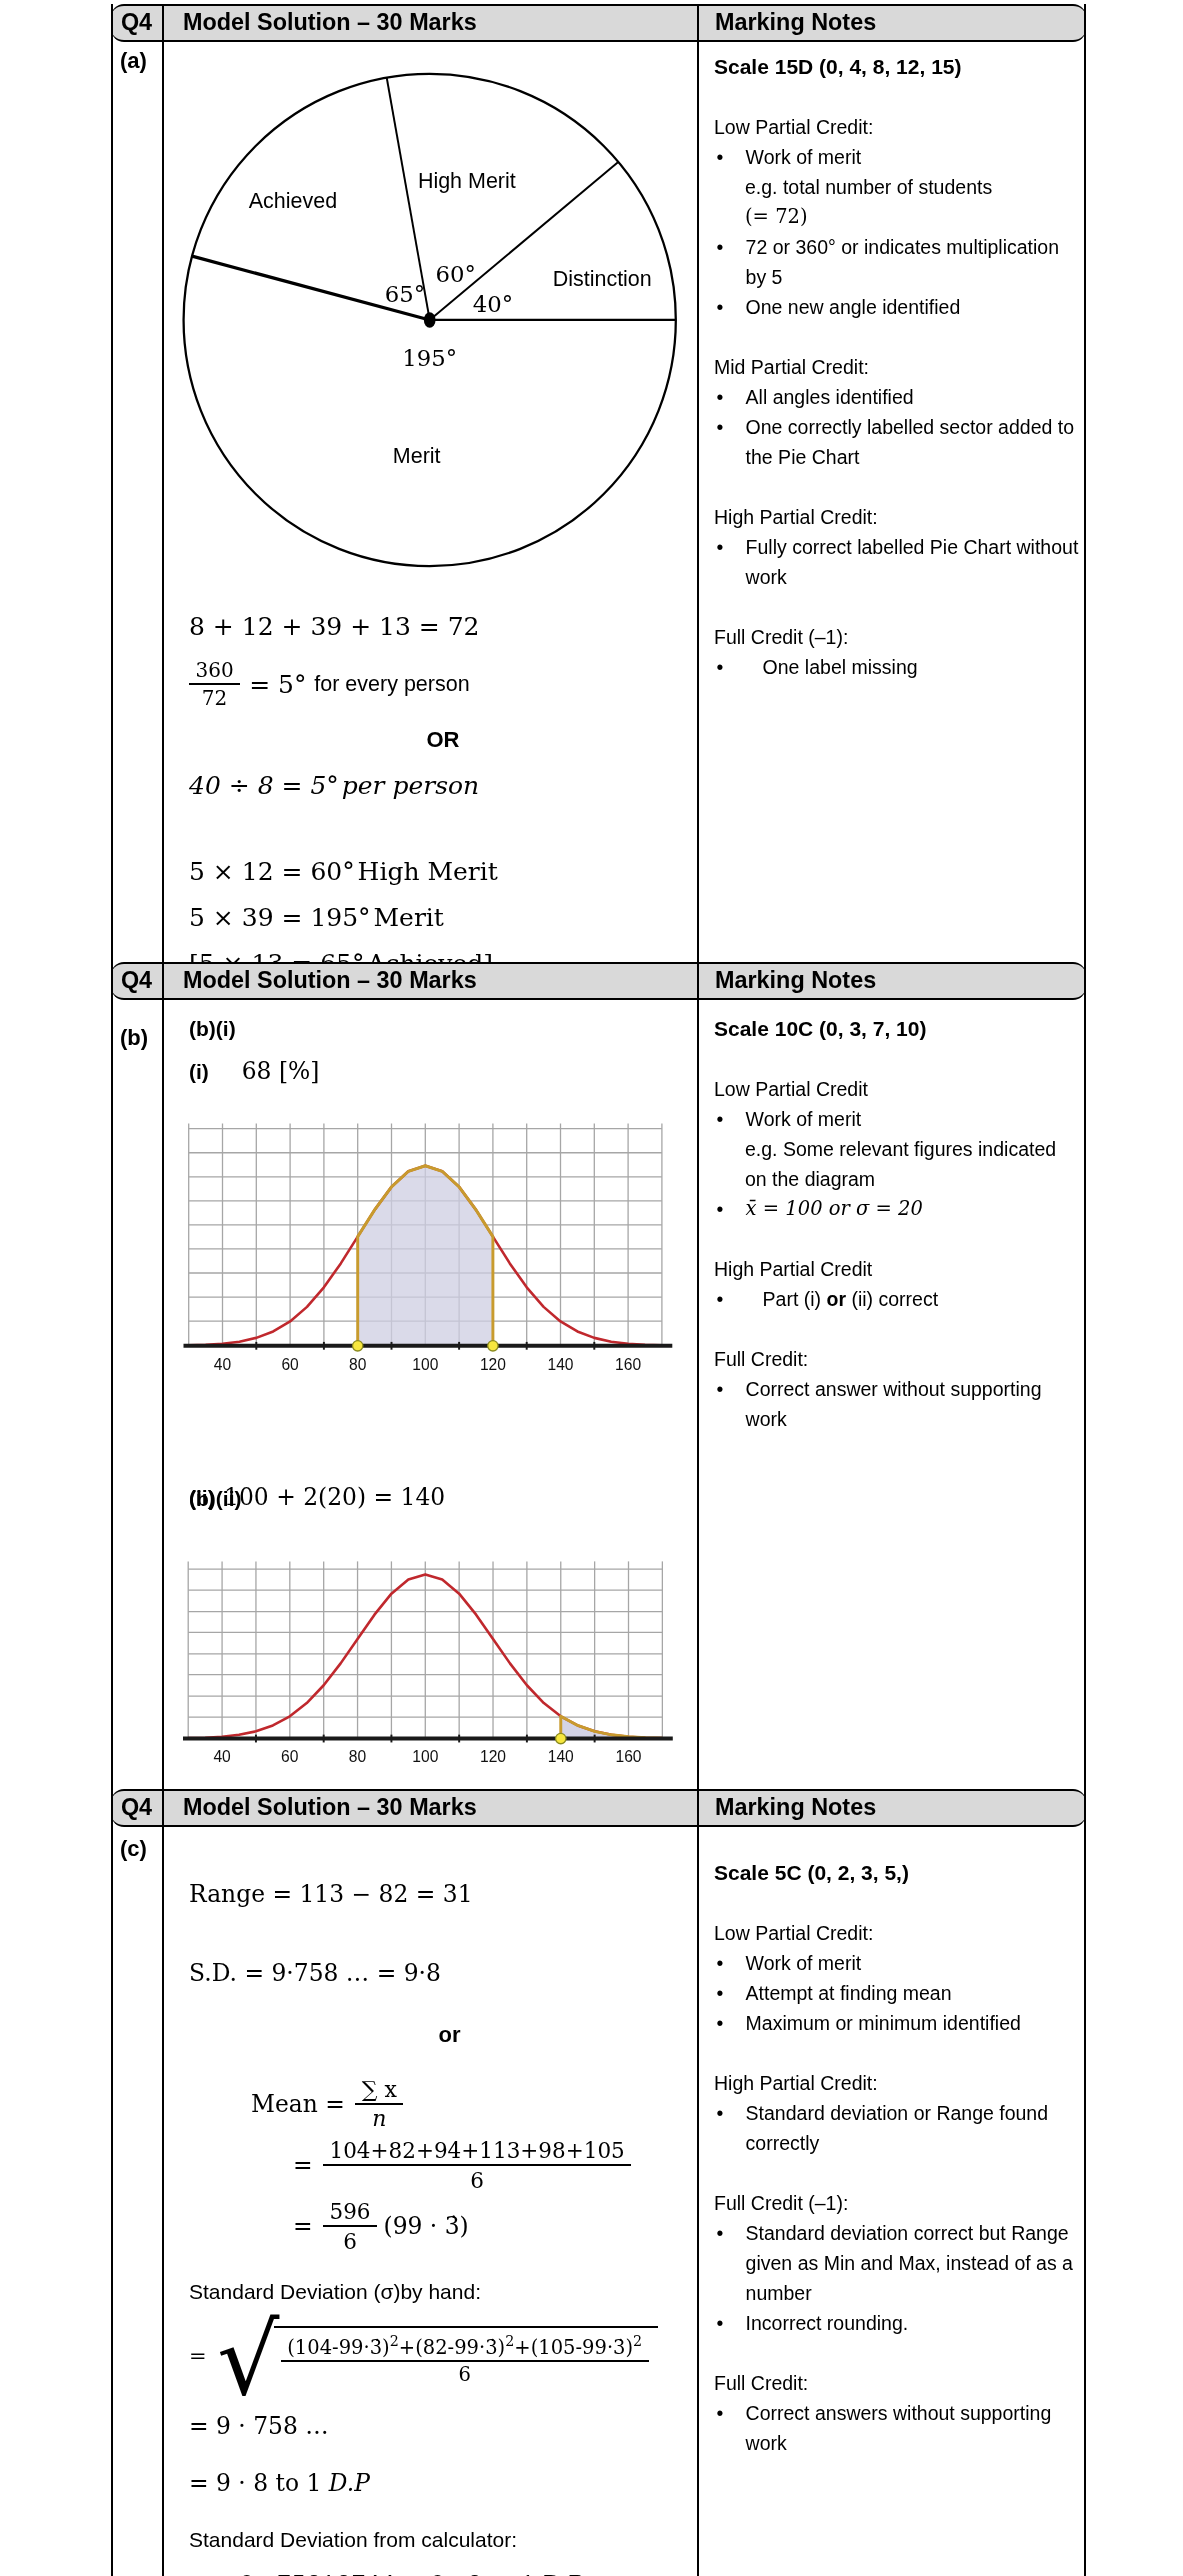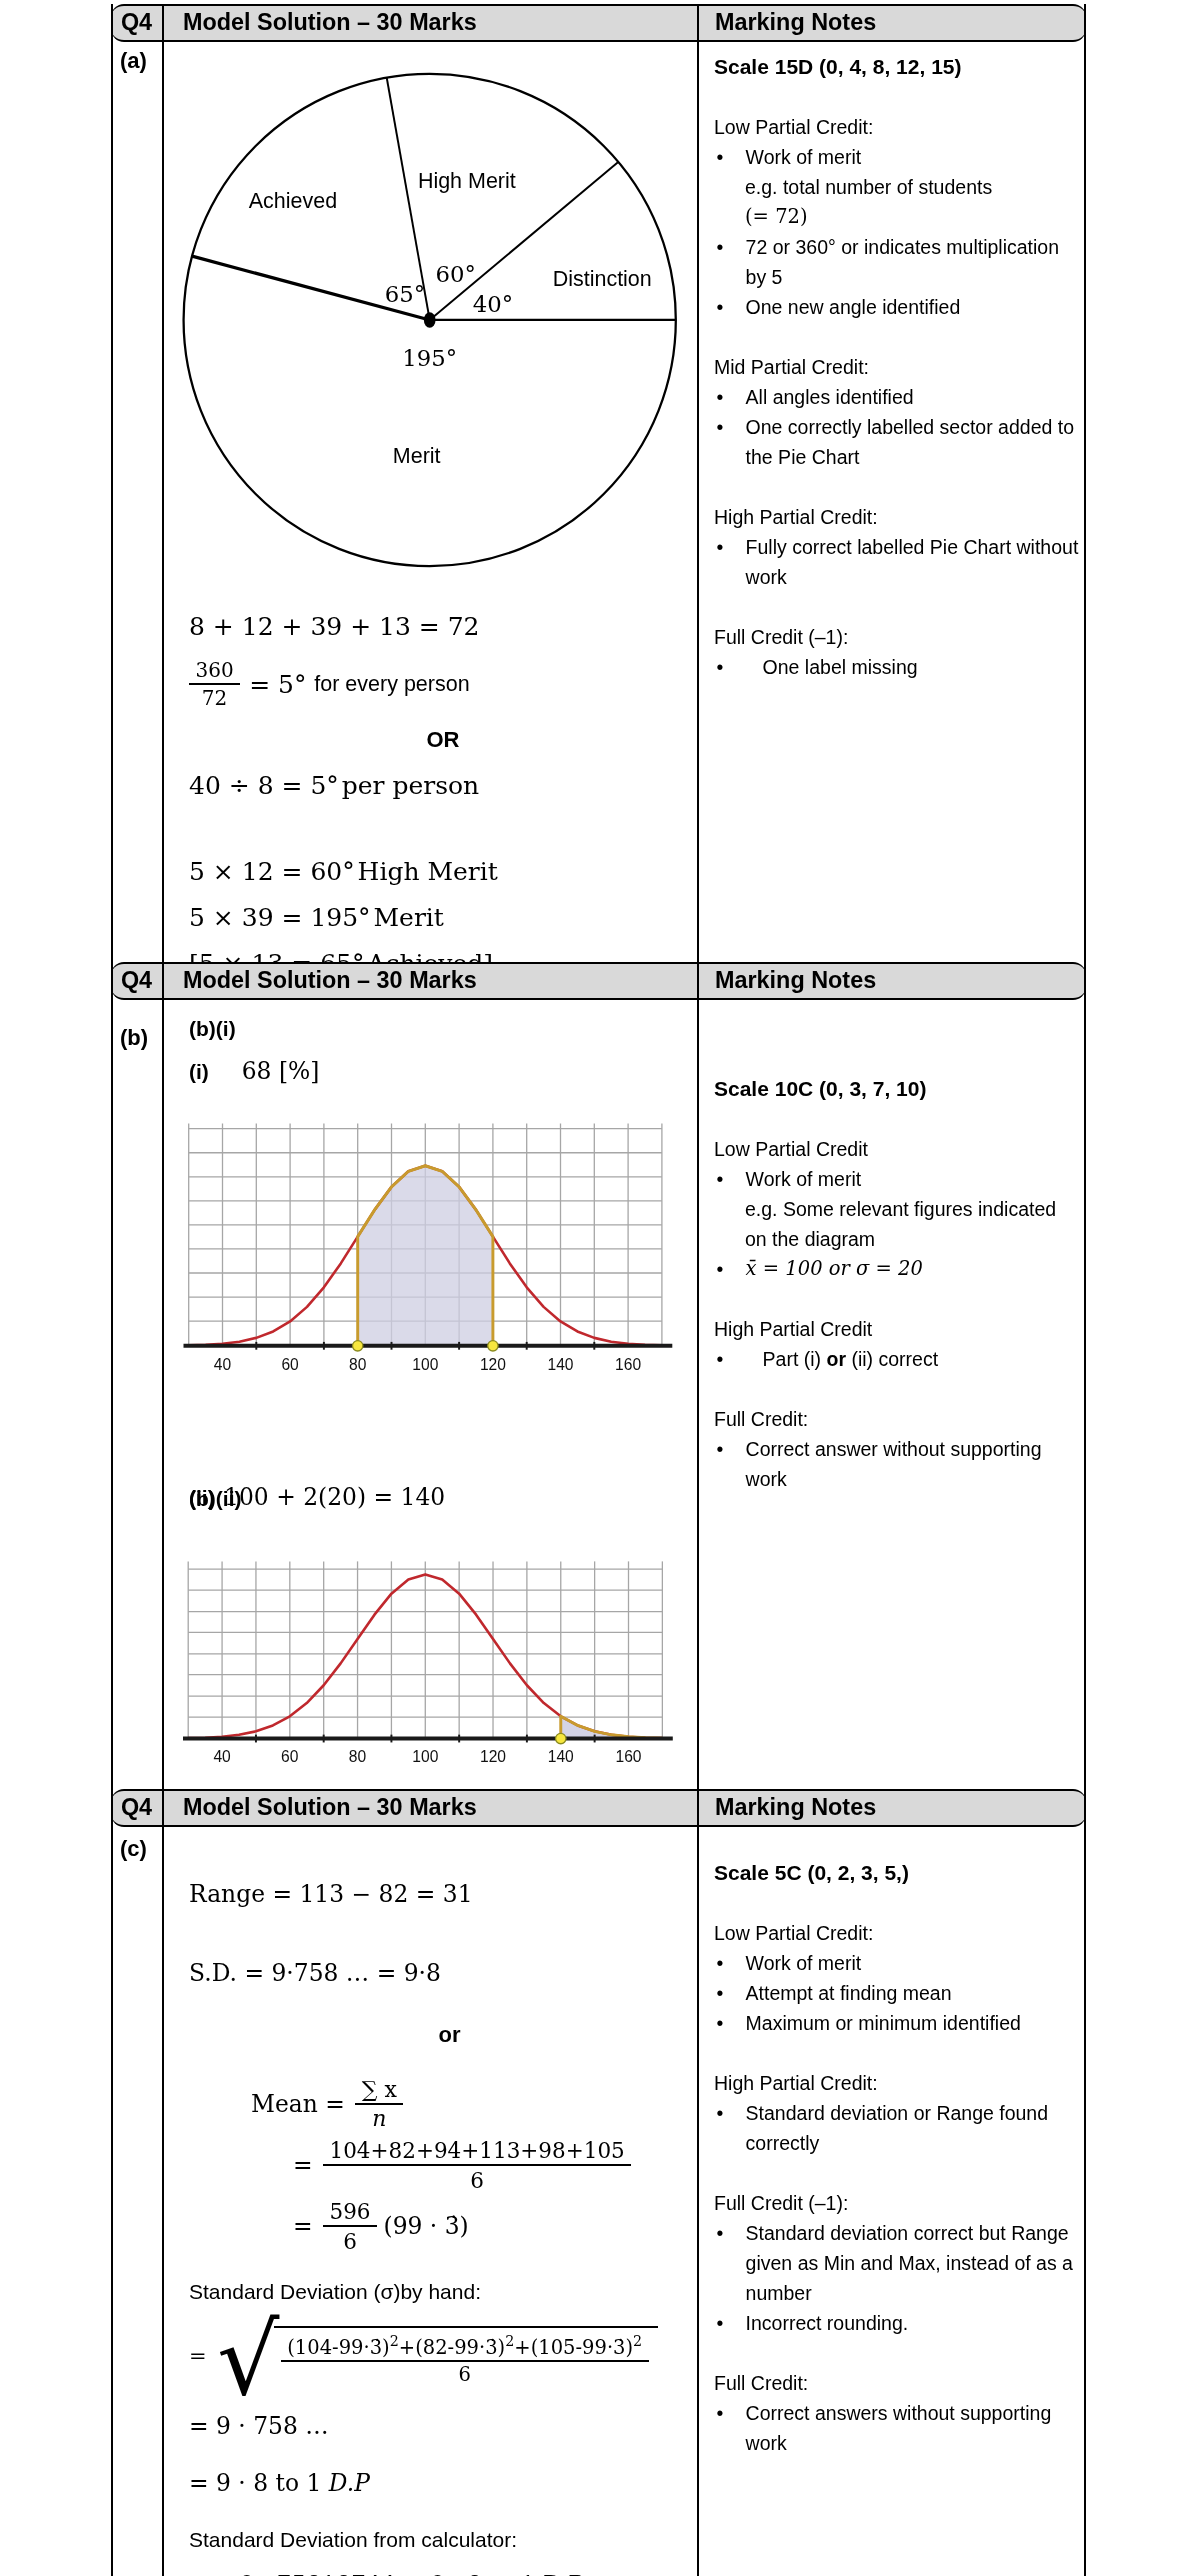--- a/index.html
+++ b/index.html
@@ -84,21 +84,21 @@
     <div class="mathline">8 + 12 + 39 + 13 = 72</div>
     <div style="margin-top:17px;display:flex;align-items:center;">
       <span class="frac" style="font-size:20px;">
         <span class="num">360</span>
         <span class="den">72</span>
       </span>
       <span class="mathline" style="margin-left:9px;">= 5°</span>
       <span class="lbl" style="font-size:21.5px;margin-left:7.8px;">for every person</span>
     </div>
     <div class="orline" style="margin-top:17px;">OR</div>
-    <div style="margin-top:18px;">
+    <div style="margin-top:18px;font-style:italic;">
       <span class="mathline">40 ÷ 8 = 5°</span>
       <span class="lbl mathline">per person</span>
     </div>
     <div style="margin-top:57px;">
       <span class="mathline">5 × 12 = 60°</span>
       <span class="lbl mathline">High Merit</span>
     </div>
     <div style="margin-top:17px;">
       <span class="mathline">5 × 39 = 195°</span>
       <span class="lbl mathline">Merit</span>
@@ -270,21 +270,21 @@
       <text x="60" y="336">40</text>
       <text x="164" y="336">60</text>
       <text x="268" y="336">80</text>
       <text x="372" y="336">100</text>
       <text x="476" y="336">120</text>
       <text x="580" y="336">140</text>
       <text x="684" y="336">160</text>
     </g>
   </svg>
 
-  <div class="notes" style="top:1070px;">
+  <div class="notes" style="top:1010px;">
     <div class="scale">Scale 10C (0, 3, 7, 10)</div>
     <div class="gap"></div>
     <div class="ititle">Low Partial Credit</div>
     <div class="bullet">
       <span class="dot">•</span>
       <span class="bt">Work of merit</span>
     </div>
     <div class="sub">e.g. Some relevant figures indicated on the diagram</div>
     <div class="bullet">
       <span class="dot">•</span>

